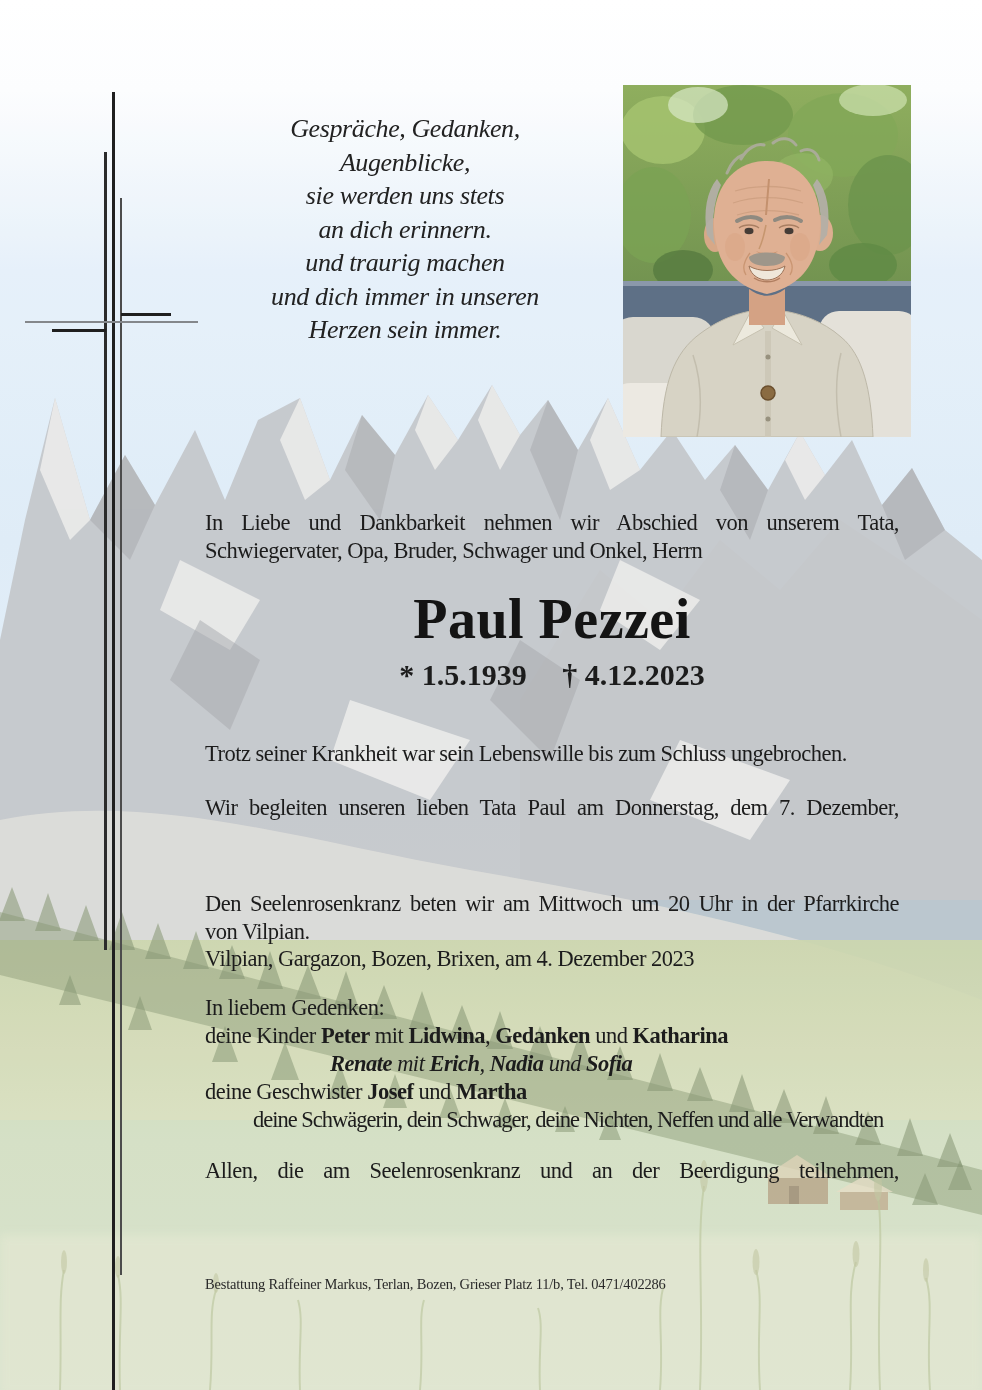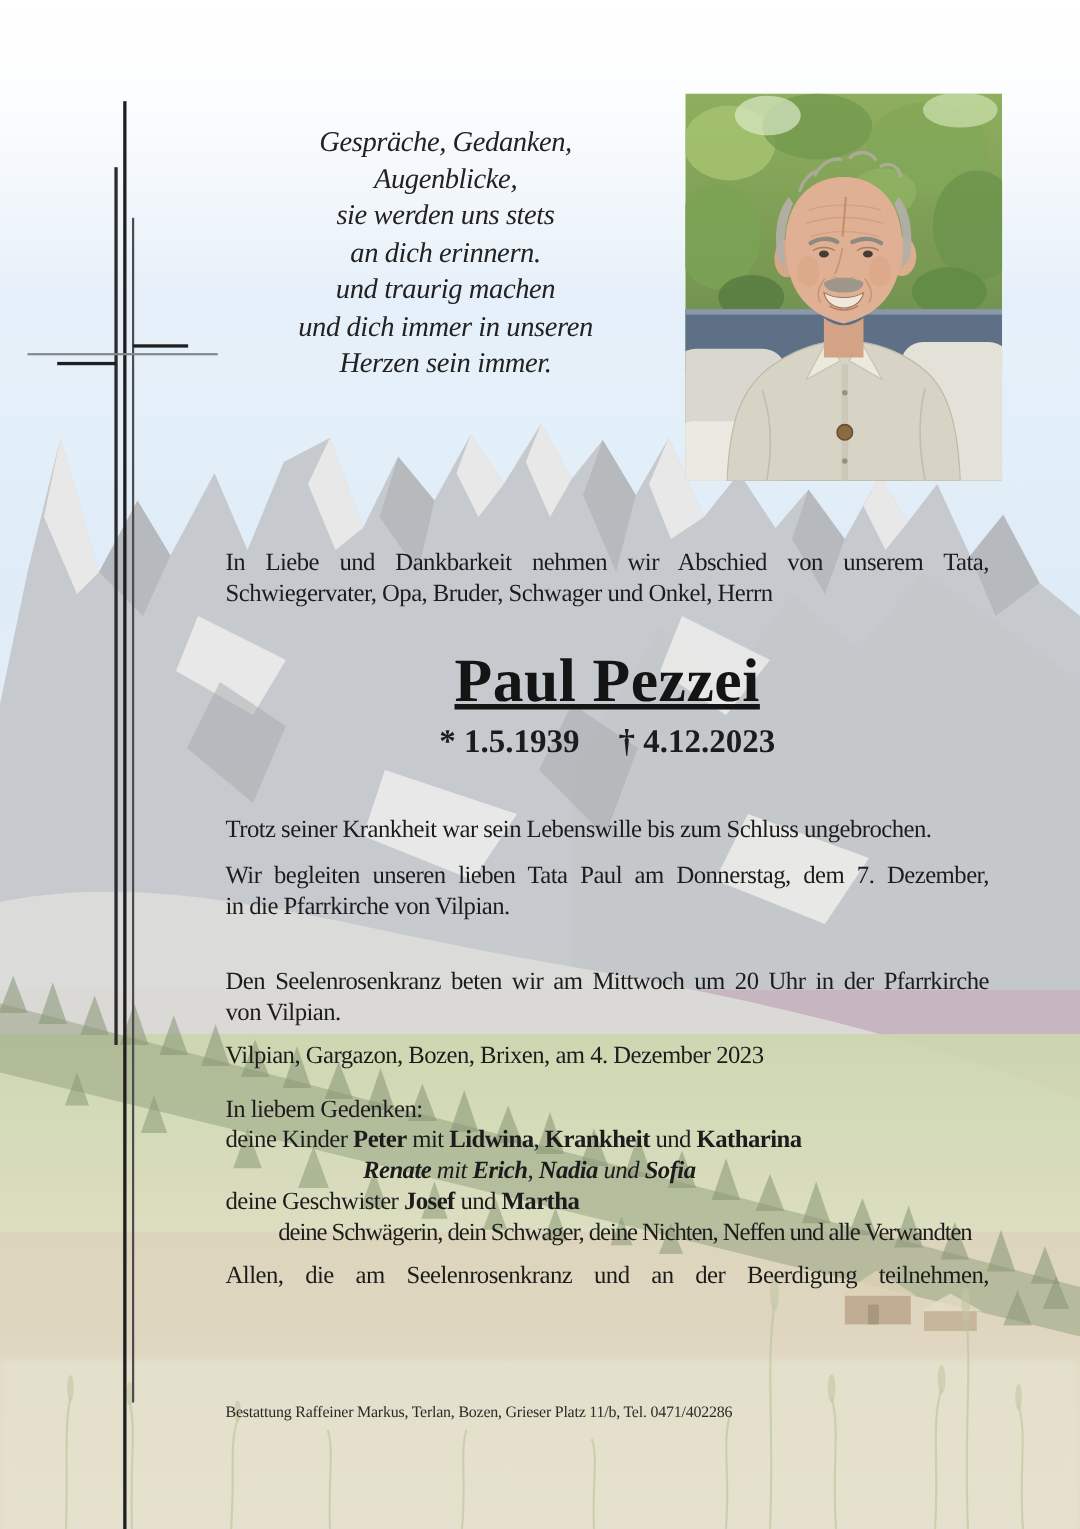--- a/index.html
+++ b/index.html
@@ -1,18 +1,18 @@
 <!DOCTYPE html>
 <html><head>
 <meta charset="utf-8">
 <style>
   html,body { margin:0; padding:0; background:#888; }
   .page {
     position:relative; width:982px; height:1390px; margin:0 auto;
-    background:#ec4899; overflow:hidden;
+    background:#7dd3fc; overflow:hidden;
     font-family:"Liberation Serif","DejaVu Serif",serif;
     color:#1c1c1c;
   }
   .bg { position:absolute; left:0; top:0; width:982px; height:1390px; }
 
   
   .cross div { position:absolute; }
   .cx-v1 { left:112px; top:92px;  width:3px;   height:1298px; background:#1f1f1f; }
   .cx-v2 { left:104px; top:152px; width:3px;   height:798px;  background:#2b2b2b; }
   .cx-v3 { left:120px; top:198px; width:2px;   height:1077px; background:#4c4c4c; }
@@ -27,30 +27,30 @@
     letter-spacing:-0.4px; color:#222;
   }
 
   
   .photo { position:absolute; left:623px; top:85px; width:288px; height:352px; margin:0; }
   .photo svg { display:block; width:100%; height:100%; }
 
   
   .block { position:absolute; left:205px; width:694px; font-size:22.5px; line-height:28px; letter-spacing:-0.5px; }
   .line  { white-space:nowrap; }
-  .just  { white-space:normal; text-align:justify; text-align-last:justify; }
+  .just  { white-space:normal; text-align:justify; text-align-last:justify;margin-top:12px; }
   .tight { letter-spacing:-1px;margin-left:48px; }
   .b     { font-weight:bold; }
   .indent{ padding-left:125px;font-style:italic; }
 
   .intro        { top:497px; }
   .name {
     position:absolute; left:205px; width:694px; top:588px; margin:0;
     text-align:center; font-size:56px; line-height:62px; font-weight:bold;
-    letter-spacing:0.5px; color:#141414;text-decoration:underline;
+    letter-spacing:0.5px; color:#141414;
   }
   .dates {
     position:absolute; left:205px; width:694px; top:658px;
     text-align:center; font-size:30px; line-height:33px; font-weight:bold;
   }
   .dates span { margin:0 14px; }
   .p-resilience { top:740px; }
   .p-funeral    { top:782px; }
   .p-rosary     { top:878px; }
   .p-places     { top:945px; }
@@ -293,35 +293,34 @@
     <span>* 1.5.1939</span>
     <span>† 4.12.2023</span>
   </div>
 
   <div class="block p-resilience">
     <div class="line">Trotz seiner Krankheit war sein Lebenswille bis zum Schluss ungebrochen.</div>
   </div>
 
   <div class="block p-funeral">
     <div class="line just">Wir begleiten unseren lieben Tata Paul am Donnerstag, dem 7. Dezember,</div>
-    <div class="line">in die Pfarrkirche von Vilpian.</div>
   </div>
 
   <div class="block p-rosary">
     <div class="line just">Den Seelenrosenkranz beten wir am Mittwoch um 20 Uhr in der Pfarrkirche</div>
     <div class="line">von Vilpian.</div>
   </div>
 
   <div class="block p-places">
     <div class="line">Vilpian, Gargazon, Bozen, Brixen, am 4. Dezember 2023</div>
   </div>
 
   <div class="block remembrance">
     <div class="line">In liebem Gedenken:</div>
-    <div class="line"><span>deine Kinder </span><span class="b">Peter</span><span> mit </span><span class="b">Lidwina</span><span>, </span><span class="b">Krankheit</span><span> und </span><span class="b">Katharina</span></div>
+    <div class="line"><span>deine Kinder </span><span class="b">Peter</span><span> mit </span><span class="b">Lidwina</span><span>, </span><span class="b">Gedanken</span><span> und </span><span class="b">Katharina</span></div>
     <div class="line indent"><span class="b">Renate</span><span> mit </span><span class="b">Erich</span><span>, </span><span class="b">Nadia</span><span> und </span><span class="b">Sofia</span></div>
     <div class="line"><span>deine Geschwister </span><span class="b">Josef</span><span> und </span><span class="b">Martha</span></div>
     <div class="line tight">deine Schwägerin, dein Schwager, deine Nichten, Neffen und alle Verwandten</div>
   </div>
 
   <div class="block p-thanks">
     <div class="line just">Allen, die am Seelenrosenkranz und an der Beerdigung teilnehmen,</div>
   </div>
 
   <div class="footer">Bestattung Raffeiner Markus, Terlan, Bozen, Grieser Platz 11/b, Tel. 0471/402286</div>

